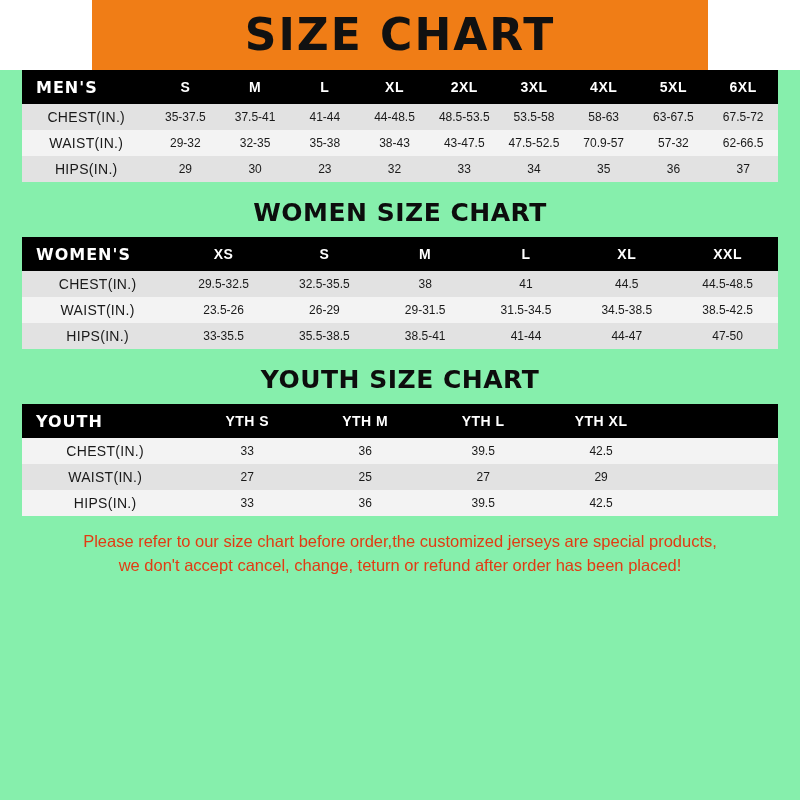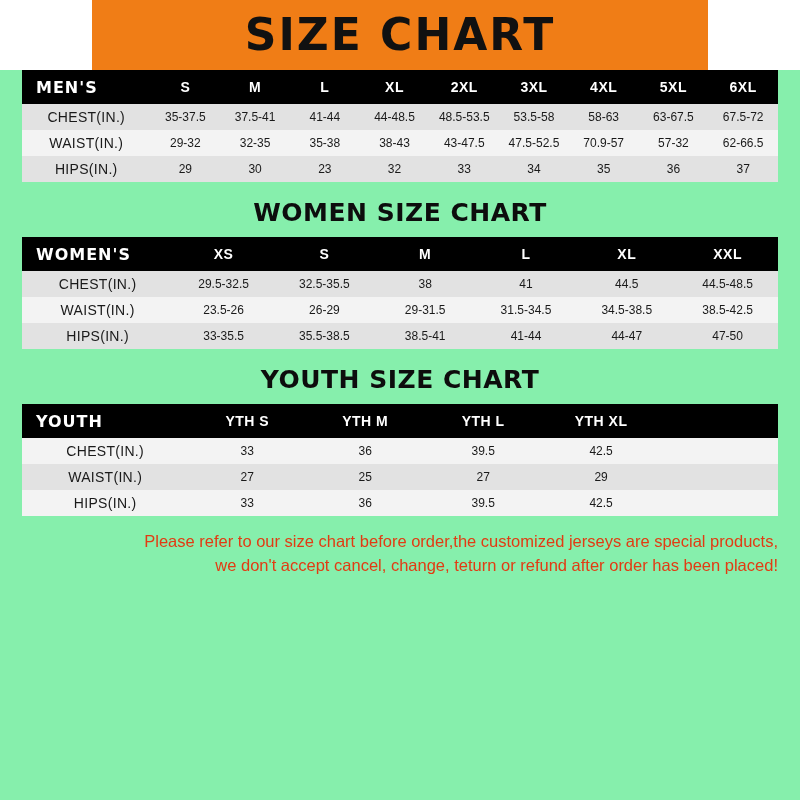--- a/index.html
+++ b/index.html
@@ -94,21 +94,21 @@
   .men col.c0 { width: 17%; }
   .women col.c0 { width: 20%; }
   .youth col.c0 { width: 22%; }
 
   
   .note {
     margin: 14px 22px 0 22px;
     color: #e23b13;
     font-size: 16.5px;
     line-height: 1.45;
-    text-align: right;
+    text-align: center;
   }
   .note div { white-space: nowrap; }
 </style>
 </head>
 <body>
 
 <div id="page">
 
   <div class="banner">
     <div class="stripe-left"></div>

